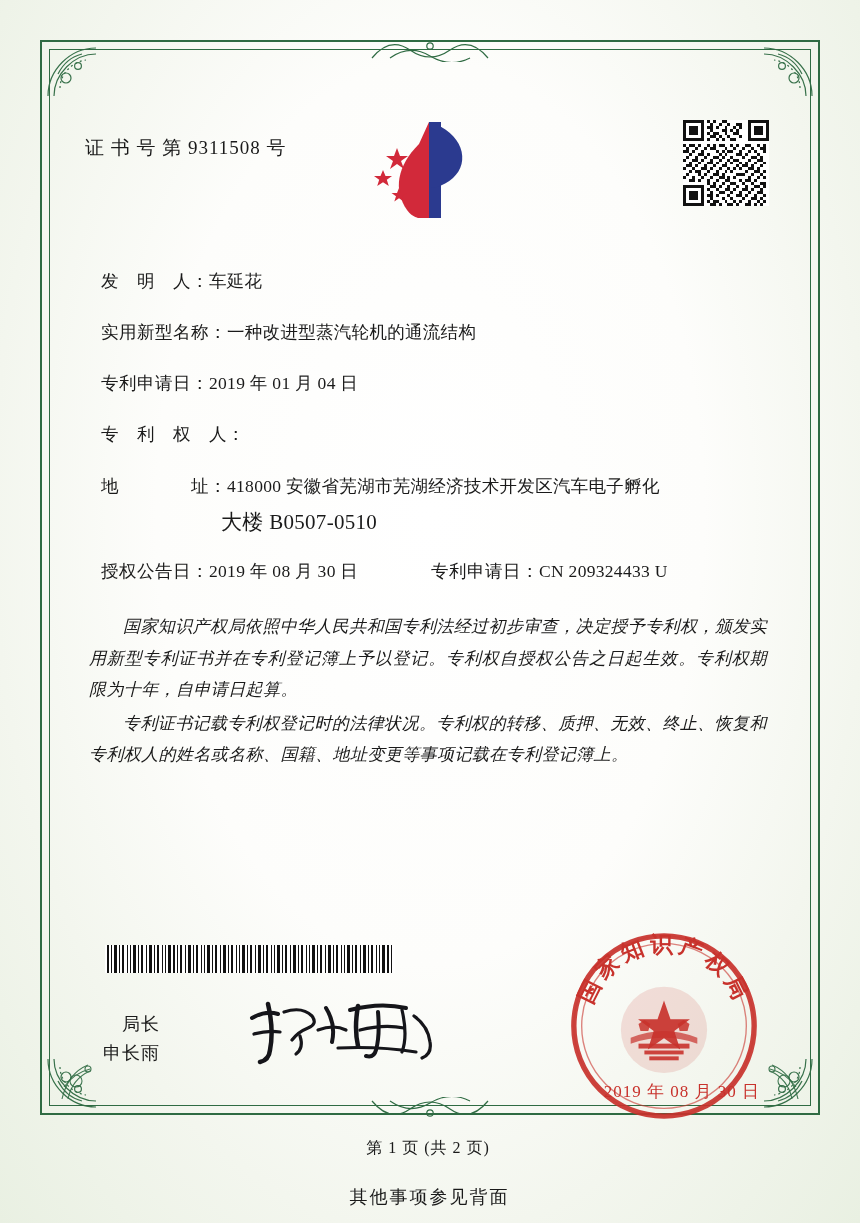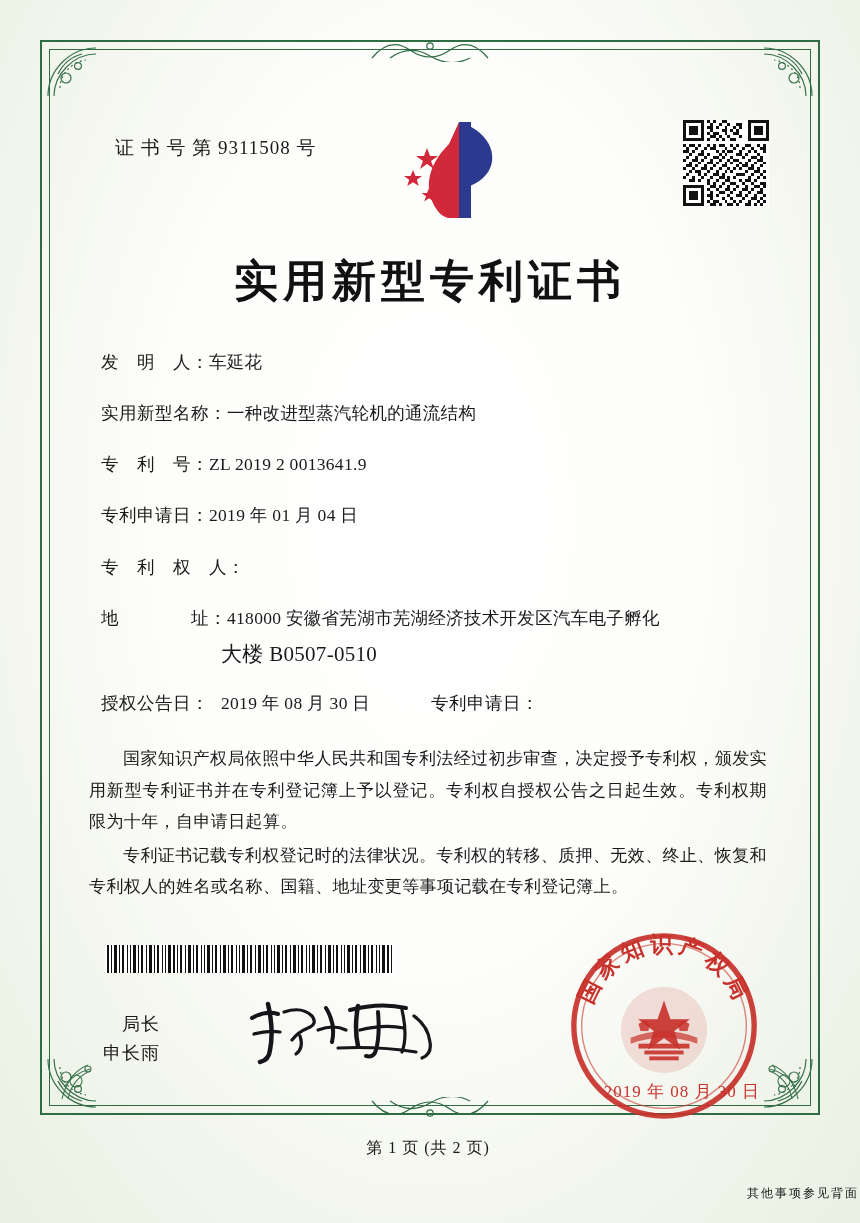--- a/index.html
+++ b/index.html
@@ -96,21 +96,20 @@
   .content {
     position: absolute;
     left: 85px;
     top: 100px;
     width: 690px;
   }
 
   .head-row {
     position: relative;
     height: 130px;
-    margin-left: 30px;
   }
   .cert-no {
     position: absolute;
     left: 0;
     top: 35px;
     font-size: 19px;
     letter-spacing: 1px;
     color: #1a1a1a;
   }
   .logo {
@@ -166,33 +165,33 @@
     padding-left: 120px;
     margin-top: -18px;
     margin-bottom: 20px;
     font-size: 21px;
     letter-spacing: .3px;
   }
   .two-col {
     display: flex;
     margin-bottom: 10px;
   }
-  .two-col .left { flex: 0 0 330px; display: flex; gap: 12px; }
+  .two-col .left { flex: 0 0 330px; display: flex; }
   .two-col .right { flex: 1 1 auto; display: flex; }
 
   .body-text {
     margin-top: 26px;
     font-size: 17px;
     line-height: 1.85;
     text-align: justify;
     letter-spacing: .4px;
     padding-left: 4px;
     padding-right: 4px;
   }
-  .body-text p { margin: 0 4px 2px 0; text-indent: 2em; }
+  .body-text p { margin: 0 4px 2px 0; text-indent: 2em; font-style: italic; }
 
   
   .barcode {
     position: absolute;
     left: 105px;
     top: 945px;
     width: 290px;
     height: 28px;
   }
   .barcode svg { width: 100%; height: 100%; display: block; }
@@ -243,22 +242,22 @@
     top: 1138px;
     text-align: center;
     font-size: 16px;
     letter-spacing: 1px;
   }
   .footer-note {
     position: absolute;
     left: 0;
     right: 1px;
     top: 1185px;
-    text-align: right;
-    font-size: 12px;
+    text-align: center;
+    font-size: 18px;
     letter-spacing: 2px;
   }
 </style>
 </head>
 <body>
 
 <div class="page">
 
   <div class="frame-outer"></div>
   <div class="frame-inner"></div>
@@ -578,38 +577,33 @@
               <rect x="15" y="28" width="2" height="1"></rect>
               <rect x="18" y="28" width="1" height="1"></rect>
             <rect x="21" y="28" width="2" height="1"></rect>
               <rect x="24" y="28" width="1" height="1"></rect>
               <rect x="26" y="28" width="1" height="1"></rect>
           </g>
         </svg>
       </div>
     </div>
 
-    <div class="title">实用新型专利证书</div>
 
     <div class="fields">
 
       <div class="field">
         <div class="flabel">发　明　人：</div>
         <div class="fvalue">车延花</div>
       </div>
 
       <div class="field">
         <div class="flabel">实用新型名称：</div>
         <div class="fvalue">一种改进型蒸汽轮机的通流结构</div>
       </div>
 
-      <div class="field">
-        <div class="flabel">专　利　号：</div>
-        <div class="fvalue">ZL 2019 2 0013641.9</div>
-      </div>
 
       <div class="field">
         <div class="flabel">专利申请日：</div>
         <div class="fvalue">2019 年 01 月 04 日</div>
       </div>
 
       <div class="field">
         <div class="flabel">专　利　权　人：</div>
       </div>
 
@@ -619,20 +613,21 @@
       </div>
       <div class="addr-line2">大楼 B0507-0510</div>
 
       <div class="two-col">
         <div class="left">
           <div class="flabel">授权公告日：</div>
           <div class="fvalue">2019 年 08 月 30 日</div>
         </div>
         <div class="right">
           <div class="flabel">专利申请日：</div>
+          <div class="fvalue">CN 209324433 U</div>
         </div>
       </div>
     </div>
 
     <div class="body-text">
       <p>国家知识产权局依照中华人民共和国专利法经过初步审查，决定授予专利权，颁发实用新型专利证书并在专利登记簿上予以登记。专利权自授权公告之日起生效。专利权期限为十年，自申请日起算。</p>
       <p>专利证书记载专利权登记时的法律状况。专利权的转移、质押、无效、终止、恢复和专利权人的姓名或名称、国籍、地址变更等事项记载在专利登记簿上。</p>
     </div>
   </div>
 

